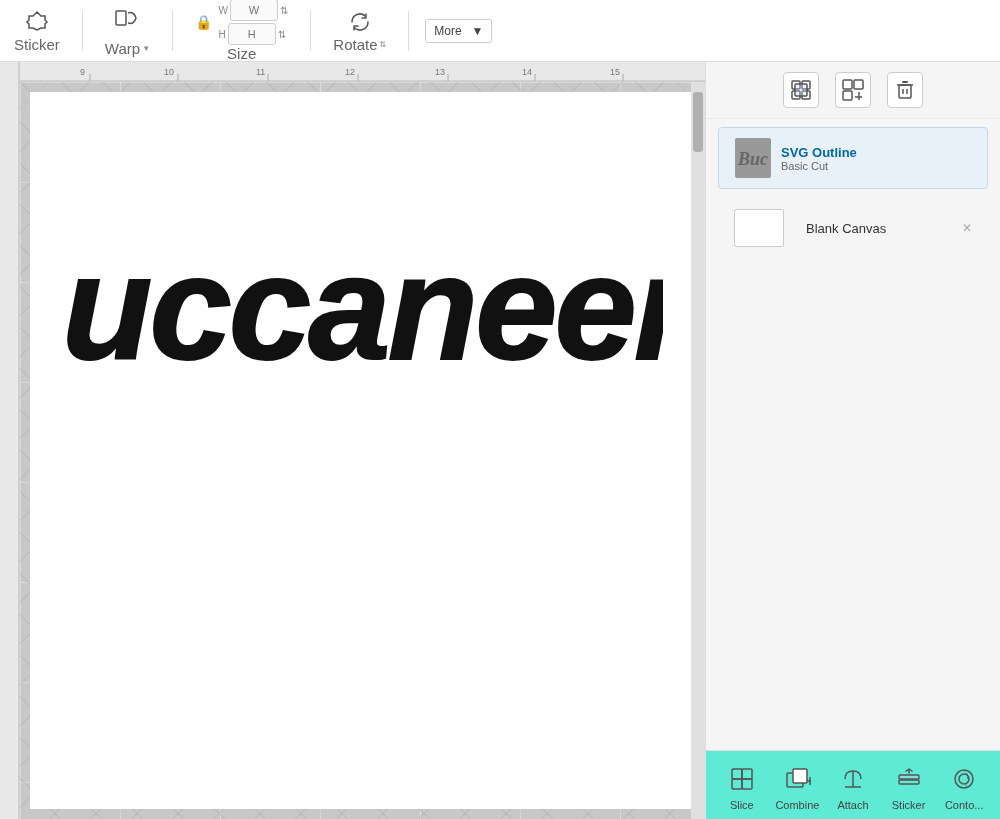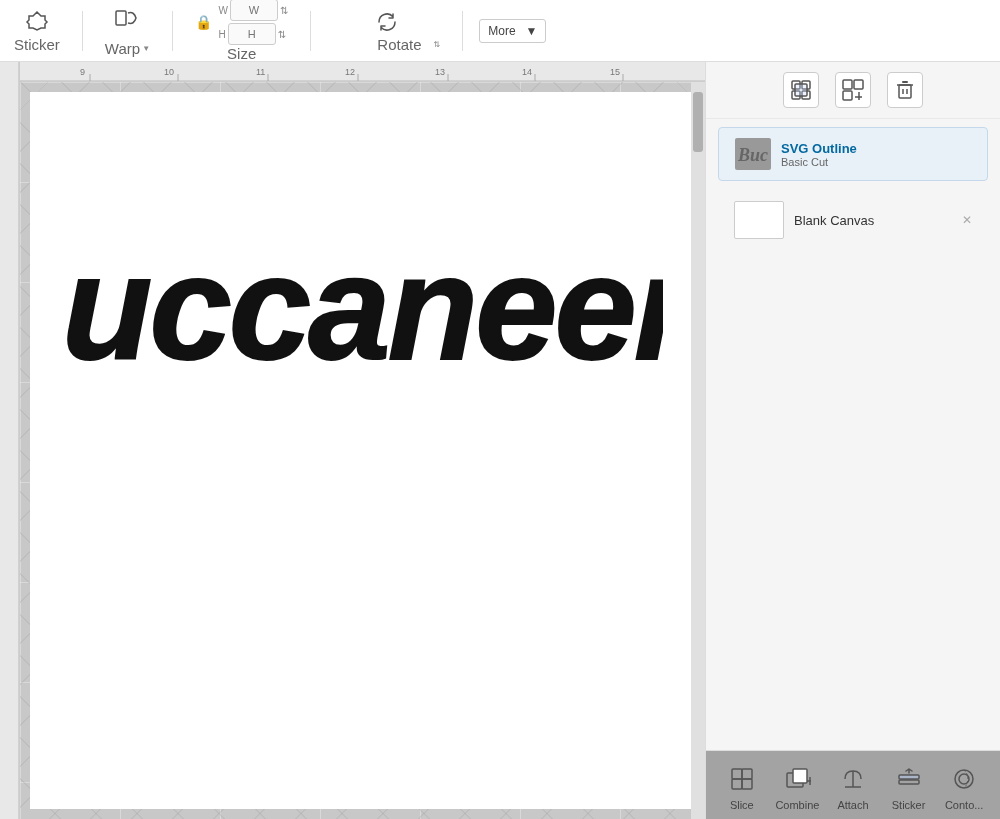--- a/index.html
+++ b/index.html
@@ -266,21 +266,21 @@
       align-items: center;
       padding: 10px 16px;
       background: #e8f0f8;
       margin: 8px 12px;
       border-radius: 4px;
       border: 1px solid #c5d8eb;
       gap: 10px;
     }
     .layer-thumbnail {
       width: 36px;
-      height: 32px;
+      height: 40px;
       background: #999;
       border-radius: 2px;
       display: flex;
       align-items: center;
       justify-content: center;
       overflow: hidden;
       flex-shrink: 0;
       text-decoration: underline;
     }
     .layer-info {
@@ -294,21 +294,21 @@
     .layer-type {
       font-size: 11px;
       color: #666;
     }
 
     
     .blank-canvas-row {
       display: flex;
       align-items: center;
       padding: 8px 16px;
-      gap: 10px;
+      gap: 22px;
       margin: 4px 12px;
     }
     .blank-canvas-thumb {
       width: 50px;
       height: 38px;
       background: #fff;
       border: 1px solid #ccc;
       border-radius: 2px;
       flex-shrink: 0;
     }
@@ -322,21 +322,21 @@
       color: #aaa;
       cursor: pointer;
     }
 
     
     .panel-bottom {
       position: absolute;
       bottom: 0;
       left: 0;
       right: 0;
-      background: #a3a3a3;
+      background: #5eead4;
       border-top: 1px solid #ddd;
       padding: 8px 0 4px;
     }
     .bottom-actions {
       display: flex;
       justify-content: space-around;
       align-items: center;
       padding: 4px 8px;
     }
     .bottom-action {
@@ -406,21 +406,21 @@
     <span class="toolbar-label">Size</span>
   </div>
   <div class="toolbar-divider"></div>
   <div class="toolbar-group">
     <div class="toolbar-icon">
       <svg width="24" height="24" viewBox="0 0 24 24" fill="none">
         <path d="M4 12a8 8 0 0114-5.3M18 4v4h-4" stroke="#555" stroke-width="1.5" stroke-linecap="round" stroke-linejoin="round"></path>
         <path d="M20 12a8 8 0 01-14 5.3M6 20v-4h4" stroke="#555" stroke-width="1.5" stroke-linecap="round" stroke-linejoin="round"></path>
       </svg>
     </div>
-    <div style="display:flex;align-items:center;gap:12px;margin-left:44px;">
+    <div style="display:flex;align-items:center;gap:2px;">
       <span class="toolbar-label">Rotate</span>
       <span style="font-size:8px;color:#888;">⇅</span>
     </div>
   </div>
   <div class="toolbar-divider"></div>
   <div class="toolbar-more">
     <span>More</span>
     <span>▼</span>
   </div>
 </div>

